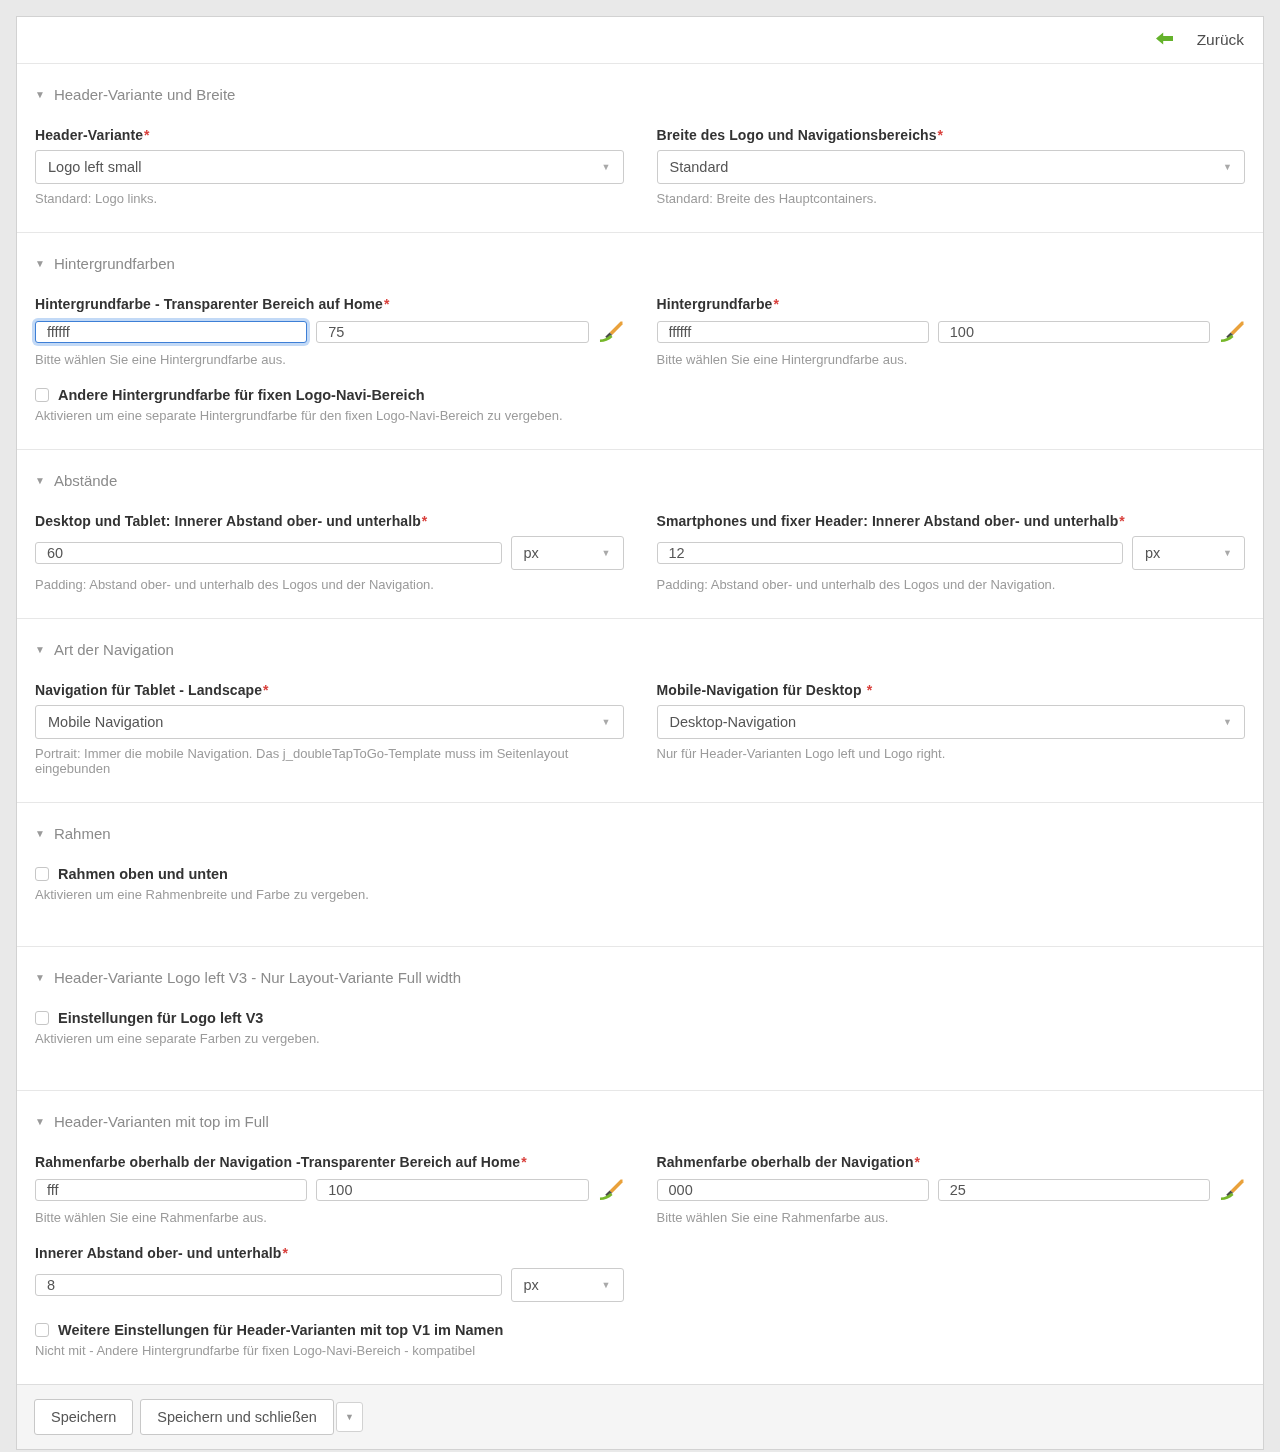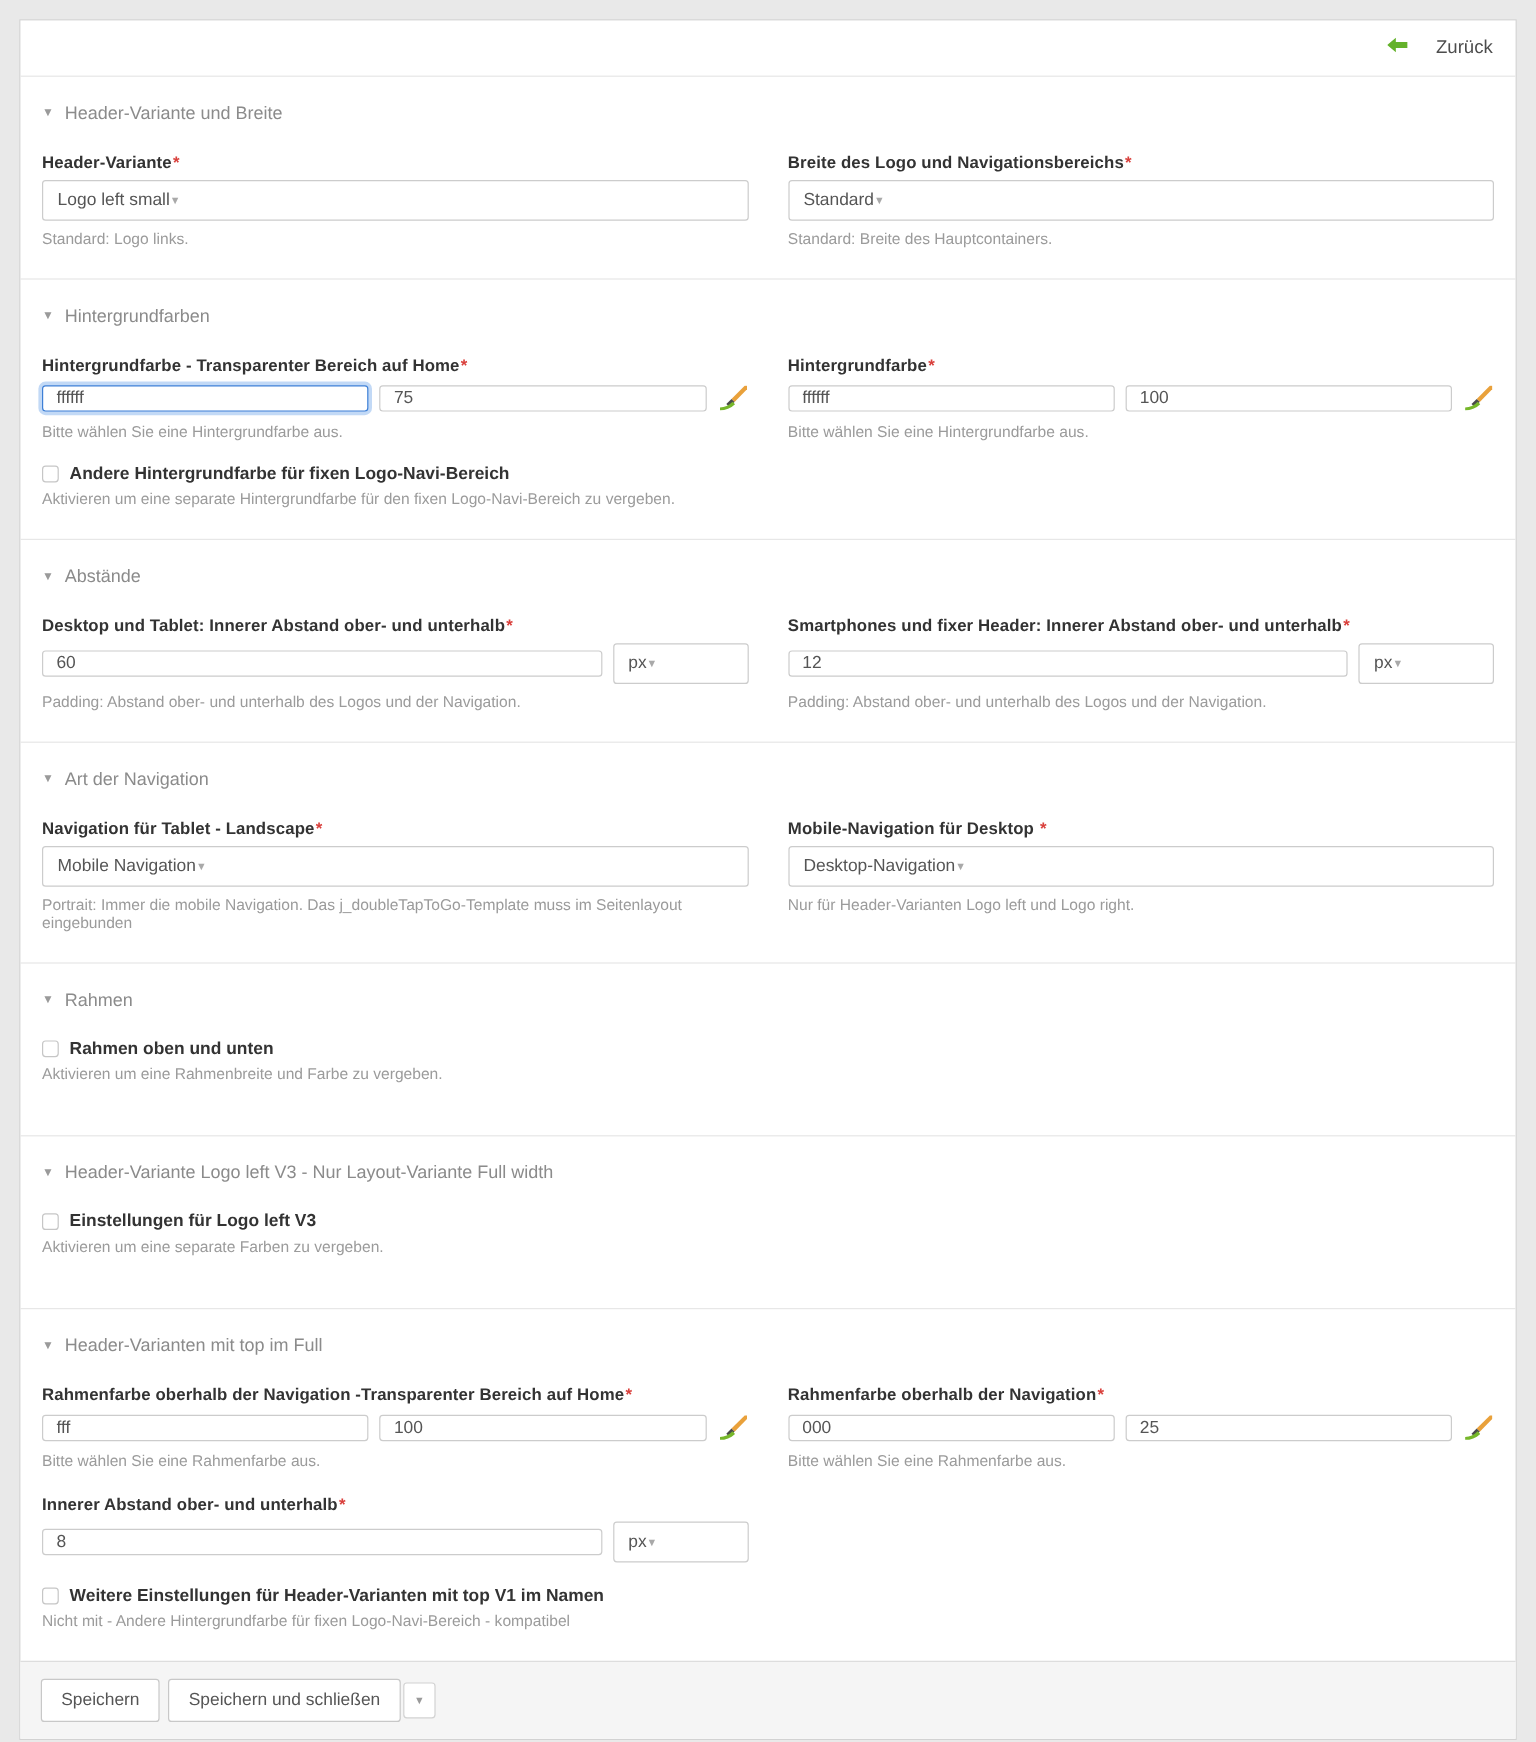--- a/index.html
+++ b/index.html
@@ -70,20 +70,21 @@
     margin-top: 7px;
   }
   
   .fselect {
     height: 34px;
     border: 1px solid #cccccc;
     border-radius: 3px;
     background: #ffffff;
     display: flex;
     align-items: center;
+    justify-content: space-between;
     padding: 0 12px;
     color: #555555;
     font-size: 14.5px;
     cursor: pointer;
   }
   .fselect .arrow { color: #a9a9a9; font-size: 9px; }
   
   .tinput {
     height: 22px;
     width: 100%;

